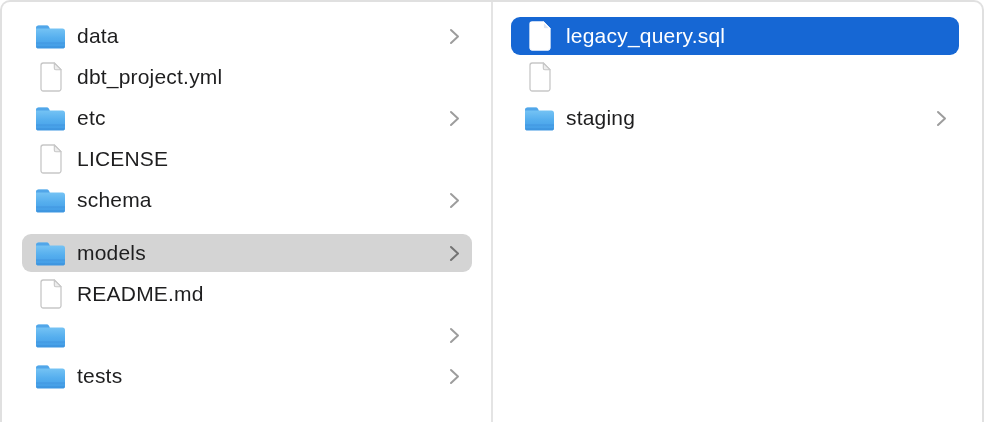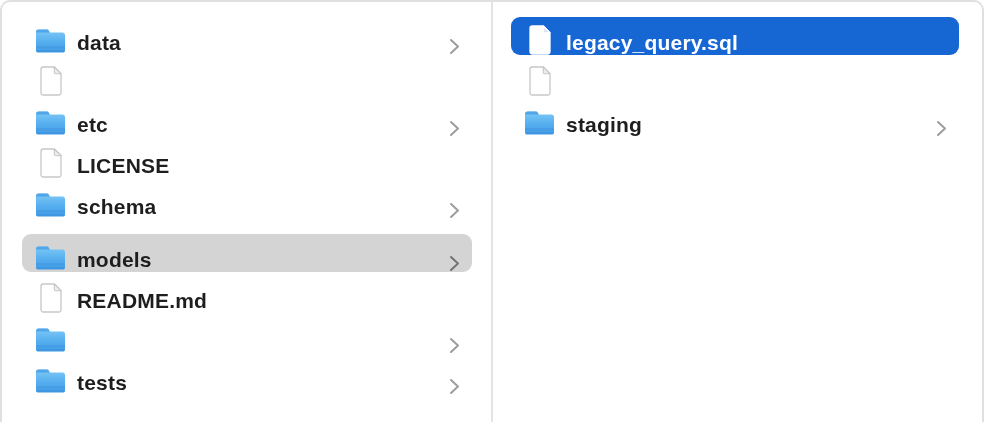--- a/index.html
+++ b/index.html
@@ -30,25 +30,24 @@
   .divider {
     width: 2px;
     background: #e4e4e4;
     flex: 0 0 auto;
   }
   .row {
     height: 38px;
     margin: 3px 19px 3px 20px;
     border-radius: 9px;
     display: flex;
-    align-items: flex-end;
+    align-items: center;
     padding: 0 12px 0 13px;
     box-sizing: border-box;
     cursor: default;
-    font-weight: bold;
   }
   .column.right .row { margin: 3px 23px 3px 18px; }
   .row.sel-primary   { background: var(--selection-blue, #1667d4); }
   .row.sel-secondary { background: var(--selection-gray, #d4d4d4); margin-top: 15px; }
   .icon {
     width: 31px;
     height: 30px;
     display: flex;
     align-items: center;
     justify-content: center;
@@ -108,20 +107,21 @@
       </svg>
     </span>
   </div>
       <div class="row">
     <span class="icon">
           <svg width="24" height="30" viewBox="0 0 24 30">
     <path class="file-page" d="M2 3.2 A2.2 2.2 0 0 1 4.2 1 h11.1 L22 7.7 v19.1 a2.2 2.2 0 0 1 -2.2 2.2 H4.2 A2.2 2.2 0 0 1 2 26.8 z"></path>
     <path class="file-fold" d="M15.3 1 L22 7.7 h-5.2 a1.5 1.5 0 0 1 -1.5 -1.5 z" stroke-linejoin="round"></path>
   </svg>
         </span>
+    <span class="label">dbt_project.yml</span>
     <span class="chevron hidden">
       <svg width="11" height="17" viewBox="0 0 11 17">
         <path d="M2 2 L9 8.5 L2 15" fill="none" stroke="currentColor" stroke-width="2" stroke-linecap="round" stroke-linejoin="round"></path>
       </svg>
     </span>
   </div>
       <div class="row">
     <span class="icon">
           <svg width="31" height="27" viewBox="0 0 31 27">
     <defs>

